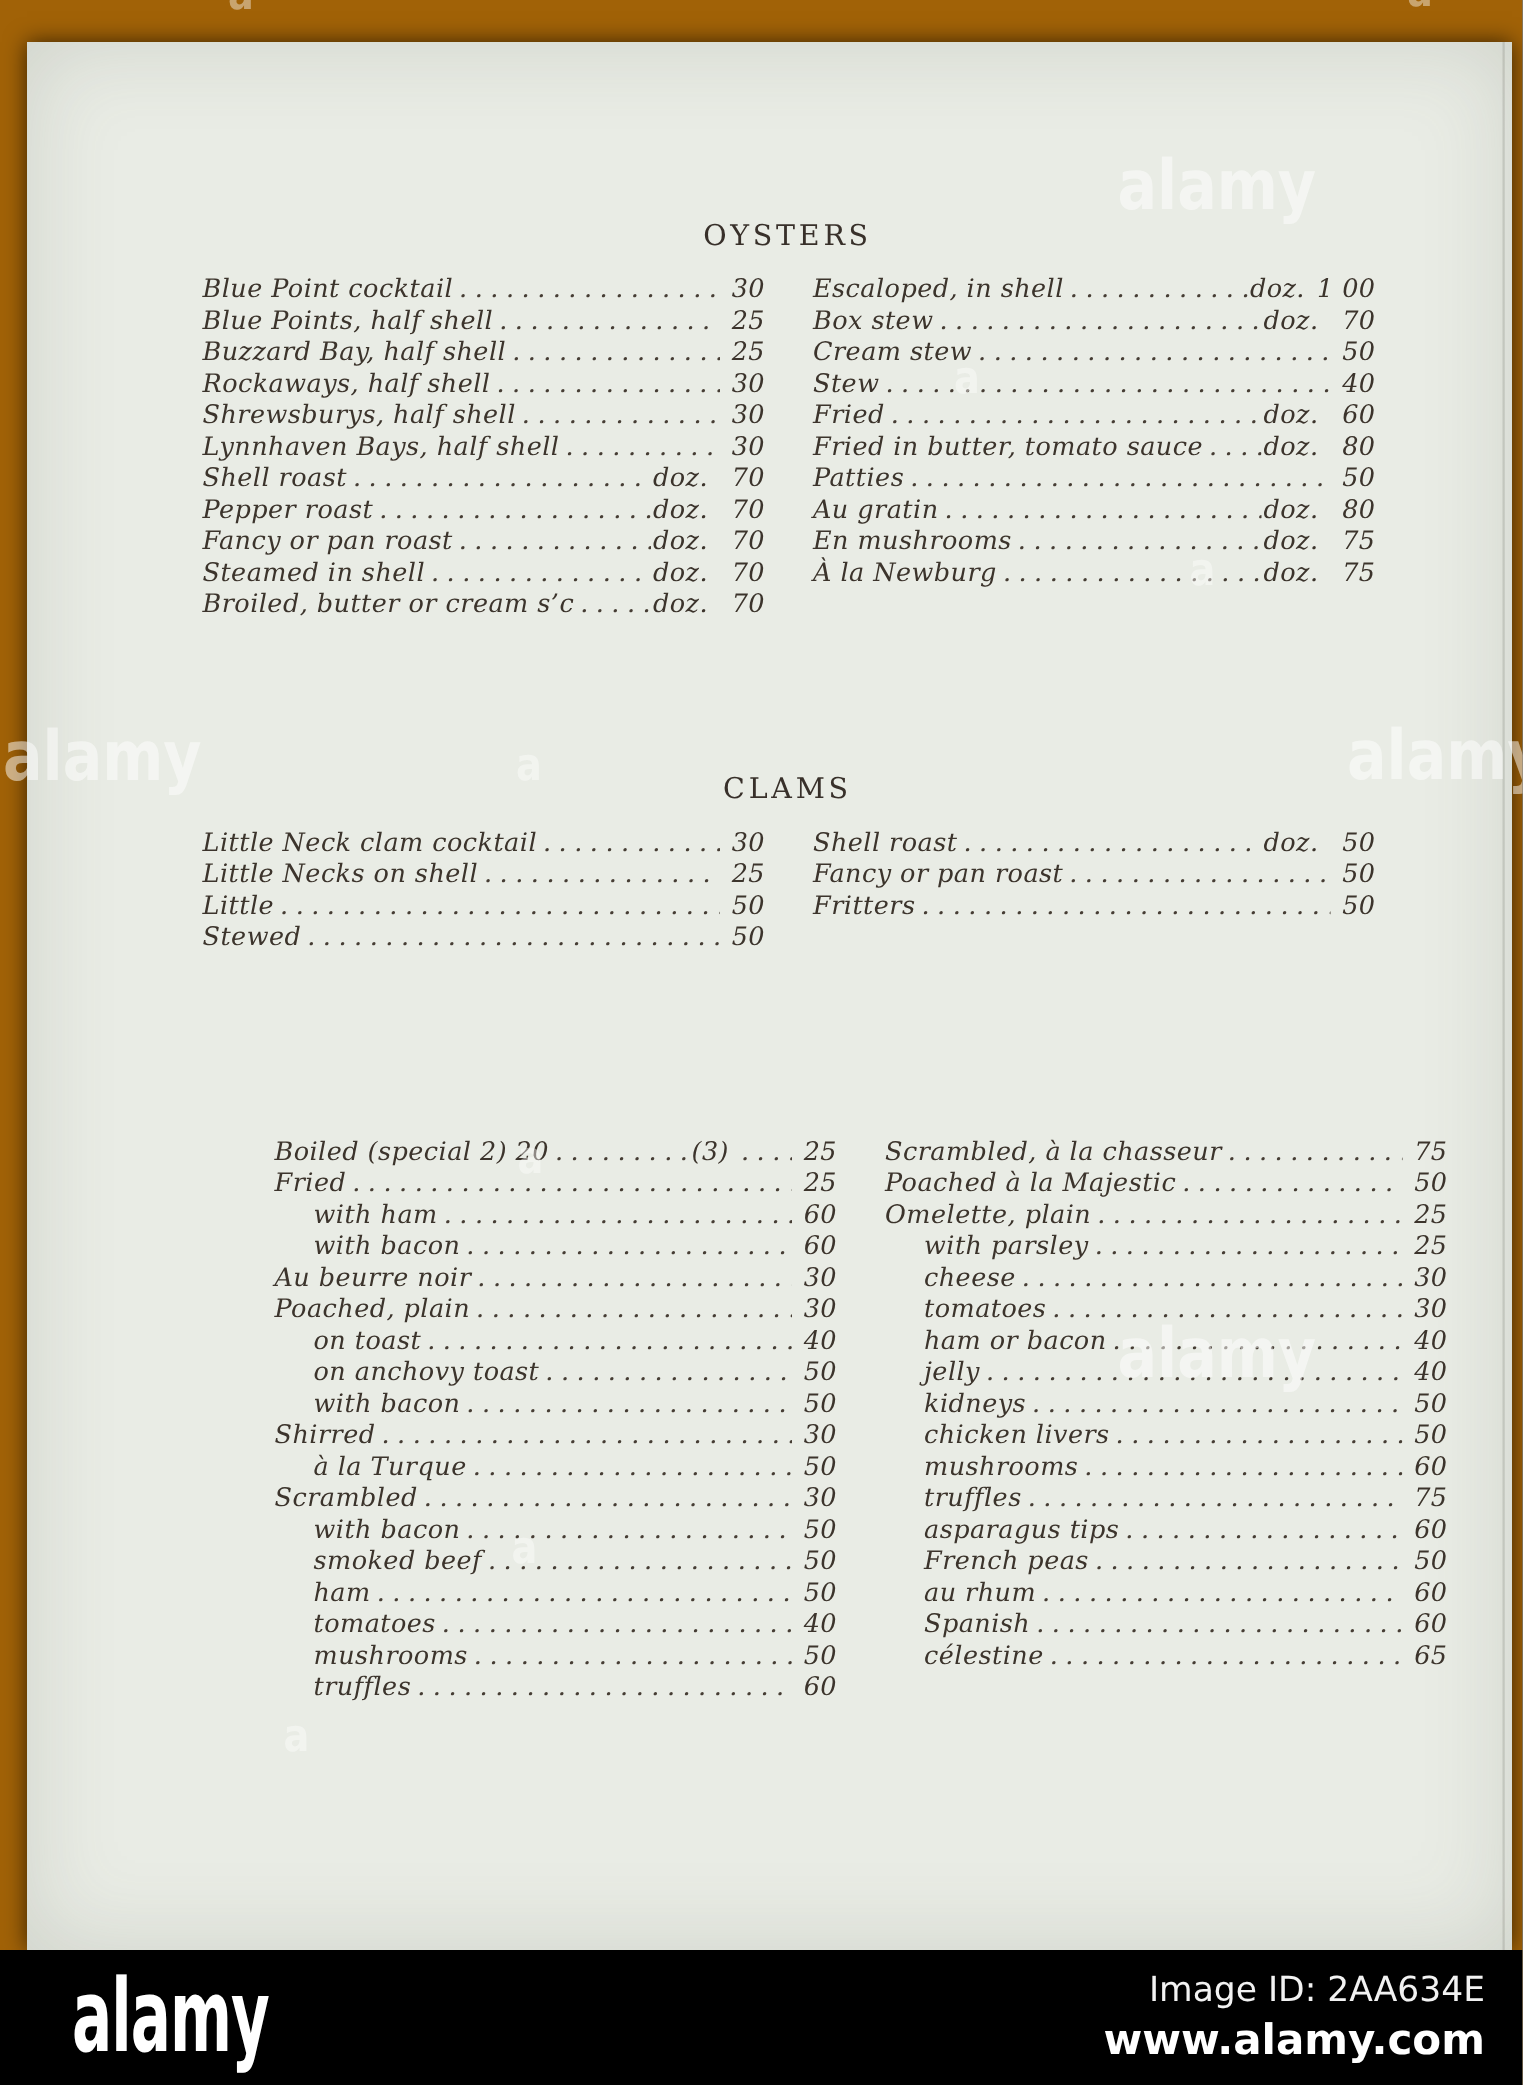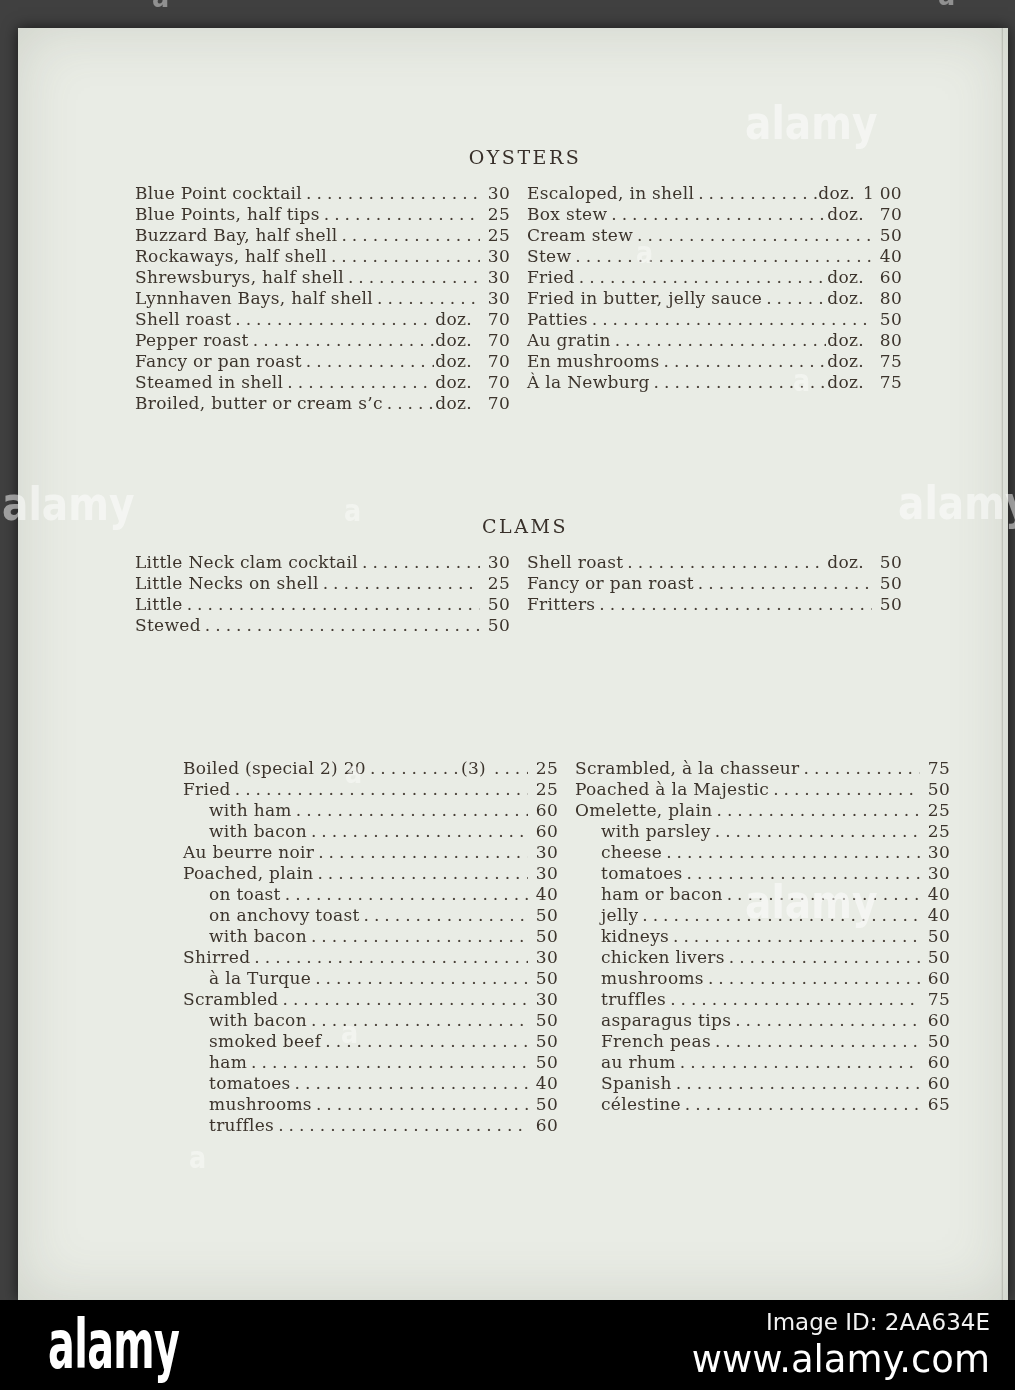--- a/index.html
+++ b/index.html
@@ -1,19 +1,19 @@
 <!DOCTYPE html>
 <html><head>
 <meta charset="utf-8">
 <style>
   * { margin:0; padding:0; box-sizing:border-box; }
   html,body { width:1015px; height:1390px; overflow:hidden; }
   body { background:#131110; font-family:"DejaVu Serif","Liberation Serif",serif; }
 
-  .photo { position:relative; width:1015px; height:1390px; background:#404040; }
+  .photo { position:relative; width:1015px; height:1390px; background:#a16207; }
 
   
   .page {
     position:absolute; left:18px; top:28px; width:990px; height:1272px;
     background:#e9ece5;
     box-shadow: inset 0 0 60px rgba(90,95,80,.18), 0 0 14px rgba(0,0,0,.65);
     padding:119px 93px 0 117px;
     color:#3c342c;
   }
   .page::after {
@@ -21,21 +21,21 @@
     background:linear-gradient(to right, rgba(110,110,100,.0), rgba(110,110,100,.35));
   }
 
   .section-title {
     font-size:19px; font-weight:normal; letter-spacing:2.5px;
     text-align:center; color:#38302a; line-height:20px;
   }
   .menu-section:nth-of-type(2) { margin-top:102px; }
   .menu-section:nth-of-type(3) { margin-top:122px; }
 
-  .cols { display:flex; gap:17px; margin-top:16px; }
+  .cols { display:flex; gap:32px; margin-top:16px;font-style:italic; }
   .menu-section:nth-of-type(3) .cols { margin-top:19px;margin-left:48px; }
 
   .col { list-style:none; width:375px; flex:0 0 375px; }
   .item { display:flex; align-items:baseline; line-height:21px; font-size:17px; letter-spacing:.3px; white-space:nowrap; }
   .item.indent { padding-left:26px; }
   .name { flex:0 0 auto; }
   .dots { flex:1 1 auto; overflow:hidden; letter-spacing:5px; padding-left:4px; color:#463d34; }
   .dots2 { flex:0 0 34px; overflow:hidden; letter-spacing:5px; color:#463d34; }
   .unit { flex:0 0 auto; margin:0 8px 0 1px; }
   .price { flex:0 0 auto; min-width:30px; text-align:right; }
@@ -55,39 +55,39 @@
     display:flex; align-items:center; justify-content:space-between;
     padding:0 25px 0 48px; color:#fff;
     font-family:"DejaVu Sans","Liberation Sans",sans-serif;
   }
   .alamy-logo {
     font-size:64px; font-weight:bold; letter-spacing:-1px; line-height:1;
     transform:scale(.62,1.05); transform-origin:left center;
   }
   .credit { text-align:right; }
   .credit-id  { font-size:23px; font-weight:normal; color:#f2f2f2; margin-bottom:3px; }
-  .credit-url { font-size:37px; font-weight:normal; }
+  .credit-url { font-size:28px; font-weight:bold; }
 </style>
 </head>
 <body>
 
 <div class="photo">
 
   <div class="page" id="menu-root">
       <section class="menu-section">
         <h2 class="section-title">OYSTERS</h2>
         <div class="cols">
           <ul class="col">
             <li class="item">
               <span class="name">Blue Point cocktail</span>
               <span class="dots">................................................................................</span>
               <span class="price">30</span>
             </li>
             <li class="item">
-              <span class="name">Blue Points, half tips</span>
+              <span class="name">Blue Points, half shell</span>
               <span class="dots">................................................................................</span>
               <span class="price">25</span>
             </li>
             <li class="item">
               <span class="name">Buzzard Bay, half shell</span>
               <span class="dots">................................................................................</span>
               <span class="price">25</span>
             </li>
             <li class="item">
               <span class="name">Rockaways, half shell</span>
@@ -158,21 +158,21 @@
               <span class="dots">................................................................................</span>
               <span class="price">40</span>
             </li>
             <li class="item">
               <span class="name">Fried</span>
               <span class="dots">................................................................................</span>
               <span class="unit">doz.</span>
               <span class="price">60</span>
             </li>
             <li class="item">
-              <span class="name">Fried in butter, jelly sauce</span>
+              <span class="name">Fried in butter, tomato sauce</span>
               <span class="dots">................................................................................</span>
               <span class="unit">doz.</span>
               <span class="price">80</span>
             </li>
             <li class="item">
               <span class="name">Patties</span>
               <span class="dots">................................................................................</span>
               <span class="price">50</span>
             </li>
             <li class="item">

